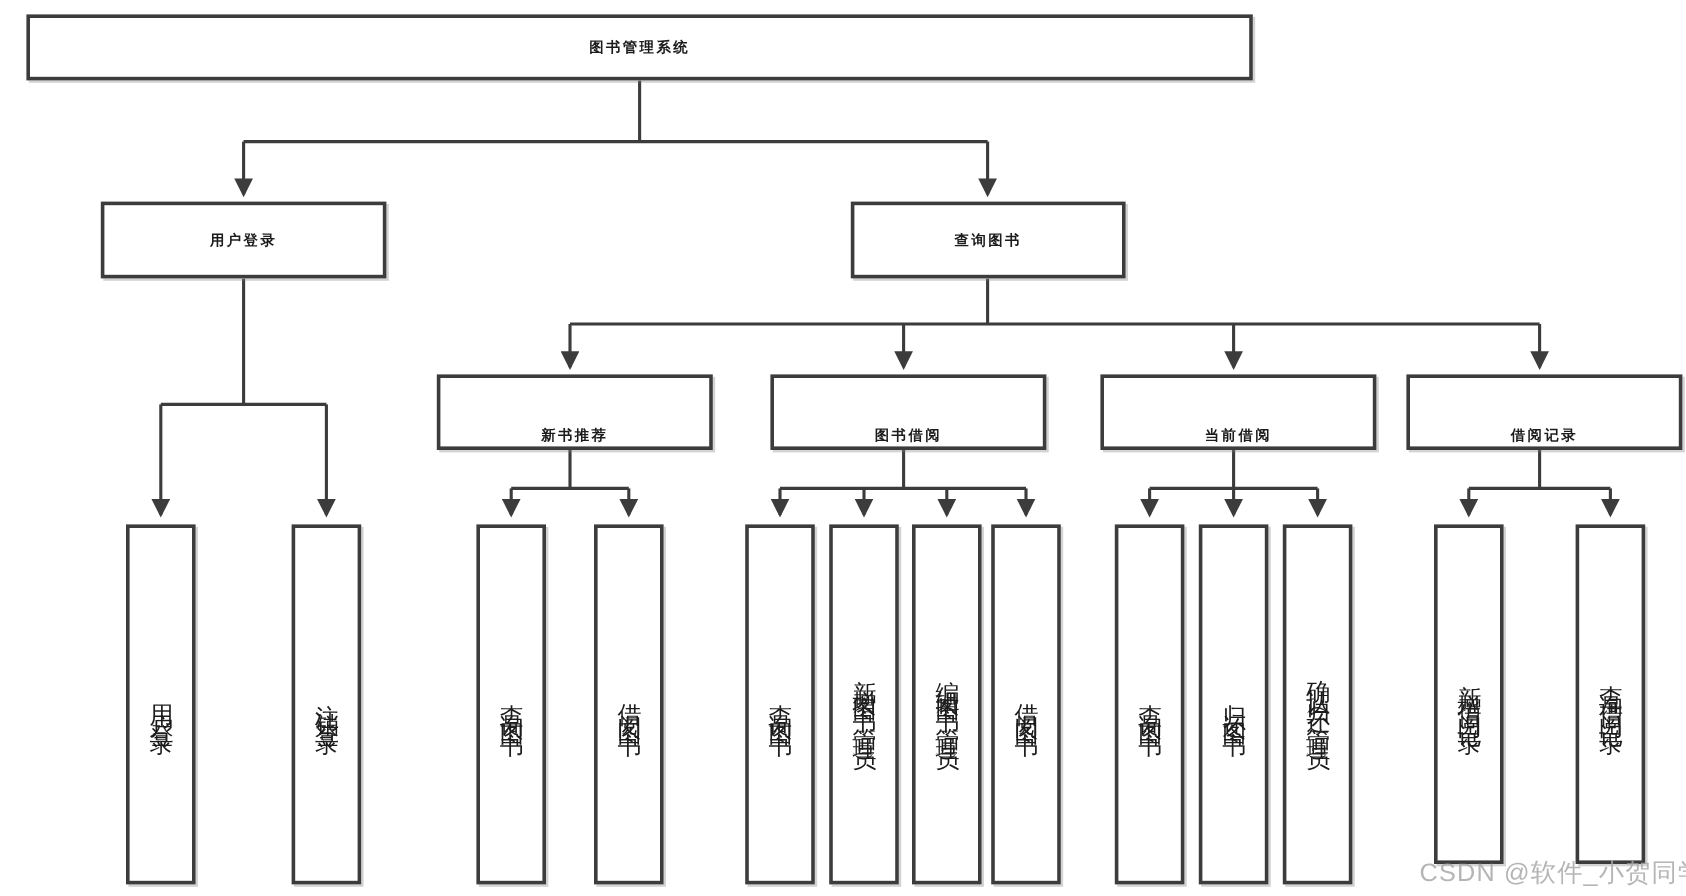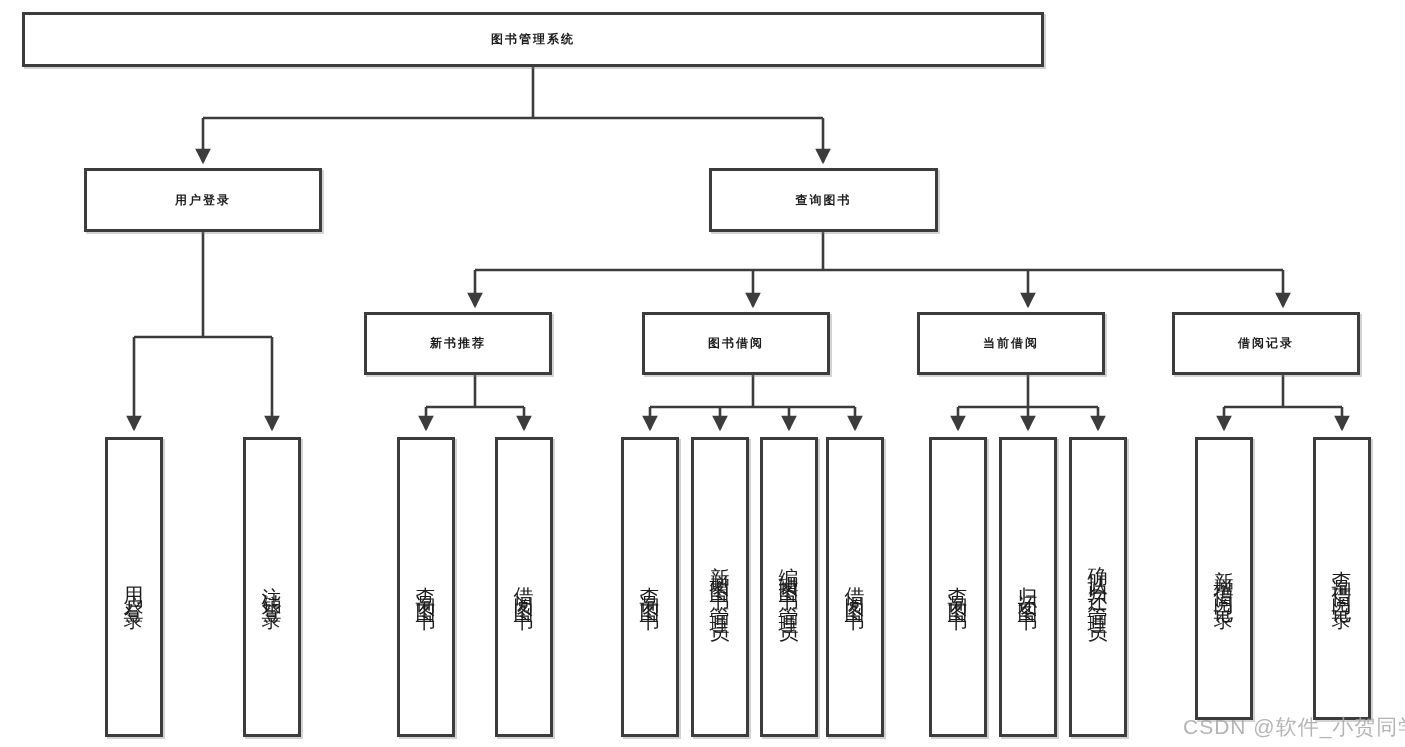--- a/index.html
+++ b/index.html
@@ -37,21 +37,21 @@
     z-index:3;
     font-size:21px;
     color:rgba(168,168,168,0.85);
     white-space:nowrap;
     letter-spacing:1px;
   }
   
   #n-root{left:22px;top:12px;width:1022px;height:55px;}
   #n-login{left:84px;top:168px;width:238px;height:64px;}
   #n-bookmgmt{left:709px;top:168px;width:229px;height:64px;}
-  .l3{top:312px;height:63px;width:188px;}
+  .l3{top:312px;height:63px;width:230px;align-items:flex-end;}
   #n-sec0{left:364px;}
   #n-sec1{left:642px;}
   #n-sec2{left:917px;}
   #n-sec3{left:1172px;}
   .leaf{top:437px;height:300px;}
   .leaf-short{top:437px;height:283px;}
   #n-a0{left:105px;} #n-a1{left:243px;}
   #n-b0{left:397px;} #n-b1{left:495px;}
   #n-c0{left:621px;} #n-c1{left:691px;} #n-c2{left:760px;} #n-c3{left:826px;}
   #n-d0{left:929px;} #n-d1{left:999px;} #n-d2{left:1069px;}

